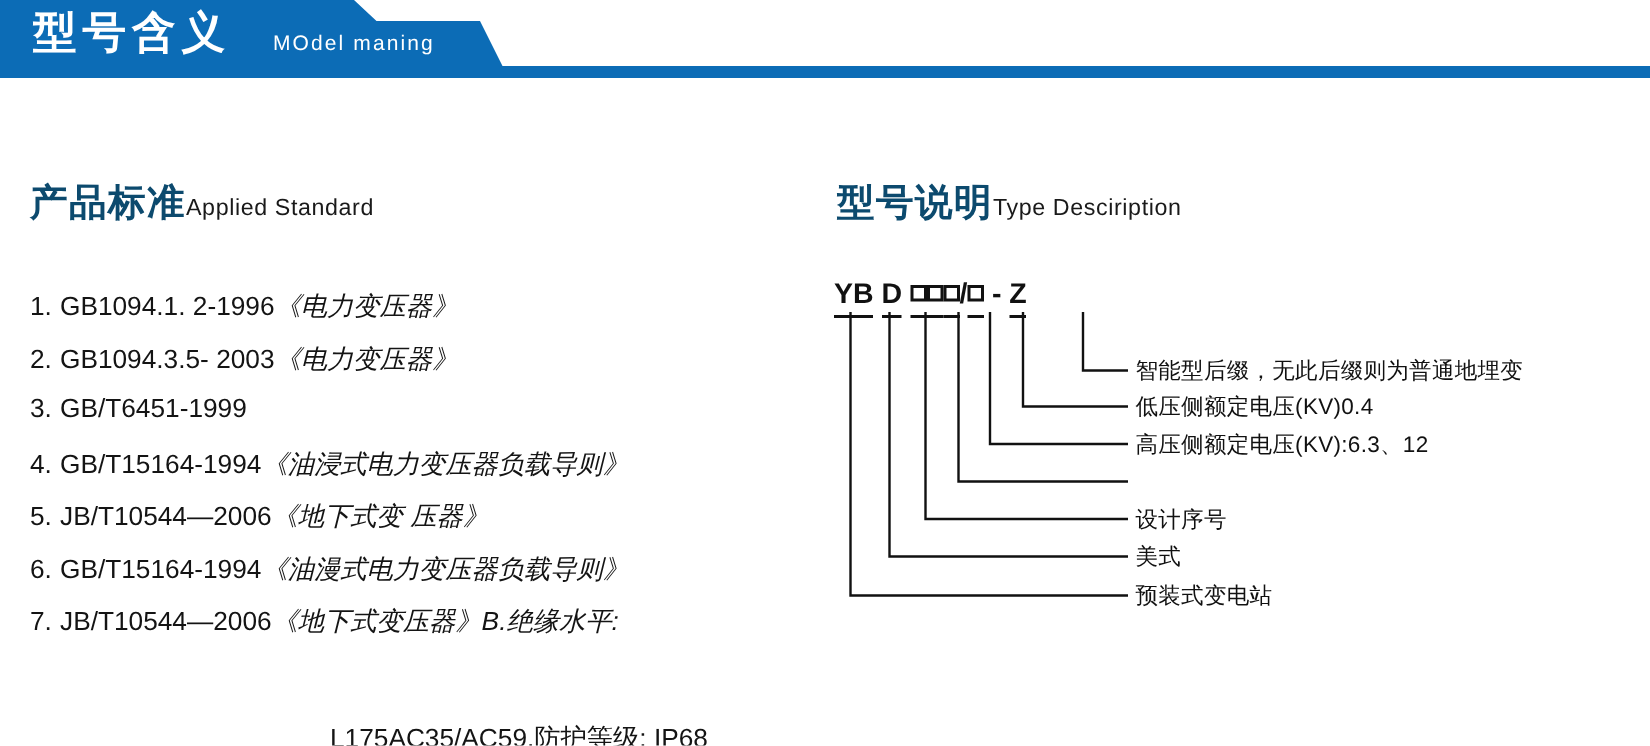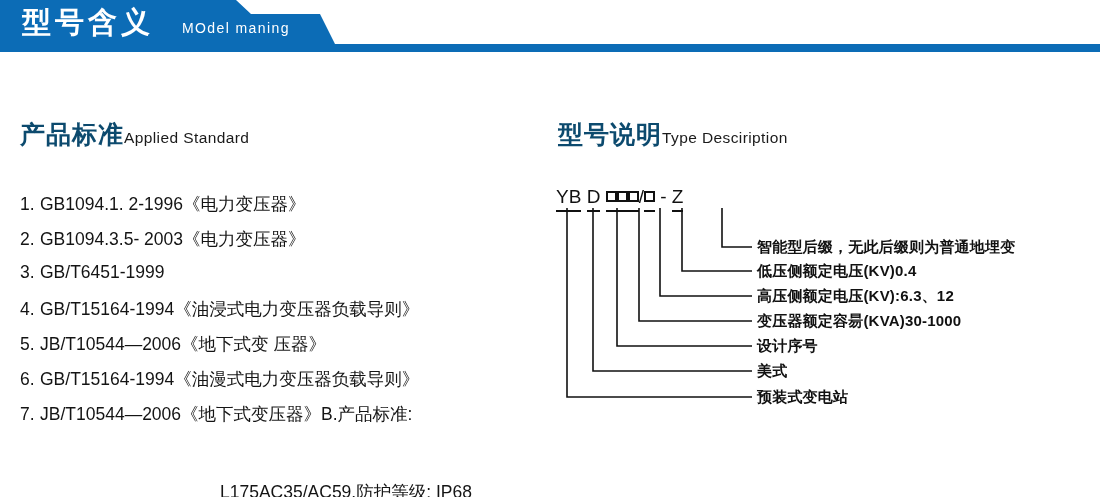--- a/index.html
+++ b/index.html
@@ -68,39 +68,39 @@
   }
   .std-row{
     display:flex;
     align-items:baseline;
     height:35px;
     font-size:17.5px;
     white-space:nowrap;
   }
   .std-row .num{width:20px;flex:0 0 auto;}
   .std-row .code{flex:0 0 auto;}
-  .std-row .name{flex:0 0 auto;}
+  .std-row .name{flex:0 0 auto;font-style:italic;}
   .std-cont{
     height:35px;
     font-size:17.5px;
     white-space:nowrap;
     padding-left:200px;
     display:flex;
     align-items:baseline;
     margin-top:43px;
   }
 
   
   .diagram{
     position:absolute;left:556px;top:186px;width:544px;height:260px;
   }
   .code-line{
     position:absolute;left:0;top:0;
     font-size:19px;
-    font-weight:normal;
+    font-weight:bold;
     color:#111;
     white-space:nowrap;
     letter-spacing:0px;
   }
   .code-line .seg{position:relative;display:inline-block;}
   .code-line .box{
     display:inline-block;
     width:11px;height:11px;
     border:2px solid #111;
     box-sizing:border-box;
@@ -110,21 +110,21 @@
     display:inline-block;
     border-bottom:2px solid #111;
     padding-bottom:2px;
   }
   .leaders{position:absolute;left:0;top:0;width:544px;height:260px;}
 
   .labels{position:absolute;left:0;top:0;width:544px;height:260px;}
   .lbl{
     position:absolute;
     font-size:15px;
-    font-weight:bold;
+    font-weight:normal;
     color:#111;
     white-space:nowrap;
     letter-spacing:0.2px;
   }
 </style>
 </head>
 <body>
 
 <div class="header">
   <div class="header-bar"></div>
@@ -163,21 +163,21 @@
     <span class="name">《地下式变 压器》</span>
   </div>
   <div class="std-row">
     <span class="num">6.</span>
     <span class="code">GB/T15164-1994</span>
     <span class="name">《油漫式电力变压器负载导则》</span>
   </div>
   <div class="std-row">
     <span class="num">7.</span>
     <span class="code">JB/T10544—2006</span>
-    <span class="name">《地下式变压器》B.产品标准:</span>
+    <span class="name">《地下式变压器》B.绝缘水平:</span>
   </div>
   <div class="std-cont">L175AC35/AC59.防护等级: IP68</div>
 </div>
 
 <div class="sec-head" id="type-head">
   <span class="cn">型号说明</span><span class="en">Type Desciription</span>
 </div>
 
 <div class="diagram">
 
@@ -201,18 +201,17 @@
       <path d="M37,22 L37,185 L196,185"></path>
 
       <path d="M11,22 L11,211 L196,211"></path>
     </g>
   </svg>
 
   <div class="labels">
     <div class="lbl" style="left:201px;top:52px;">智能型后缀，无此后缀则为普通地埋变</div>
     <div class="lbl" style="left:201px;top:76px;">低压侧额定电压(KV)0.4</div>
     <div class="lbl" style="left:201px;top:101px;">高压侧额定电压(KV):6.3、12</div>
-    <div class="lbl" style="left:201px;top:126px;">变压器额定容昜(KVA)30-1000</div>
     <div class="lbl" style="left:201px;top:151px;">设计序号</div>
     <div class="lbl" style="left:201px;top:176px;">美式</div>
     <div class="lbl" style="left:201px;top:202px;">预装式变电站</div>
   </div>
 </div>
 
 </body></html>

